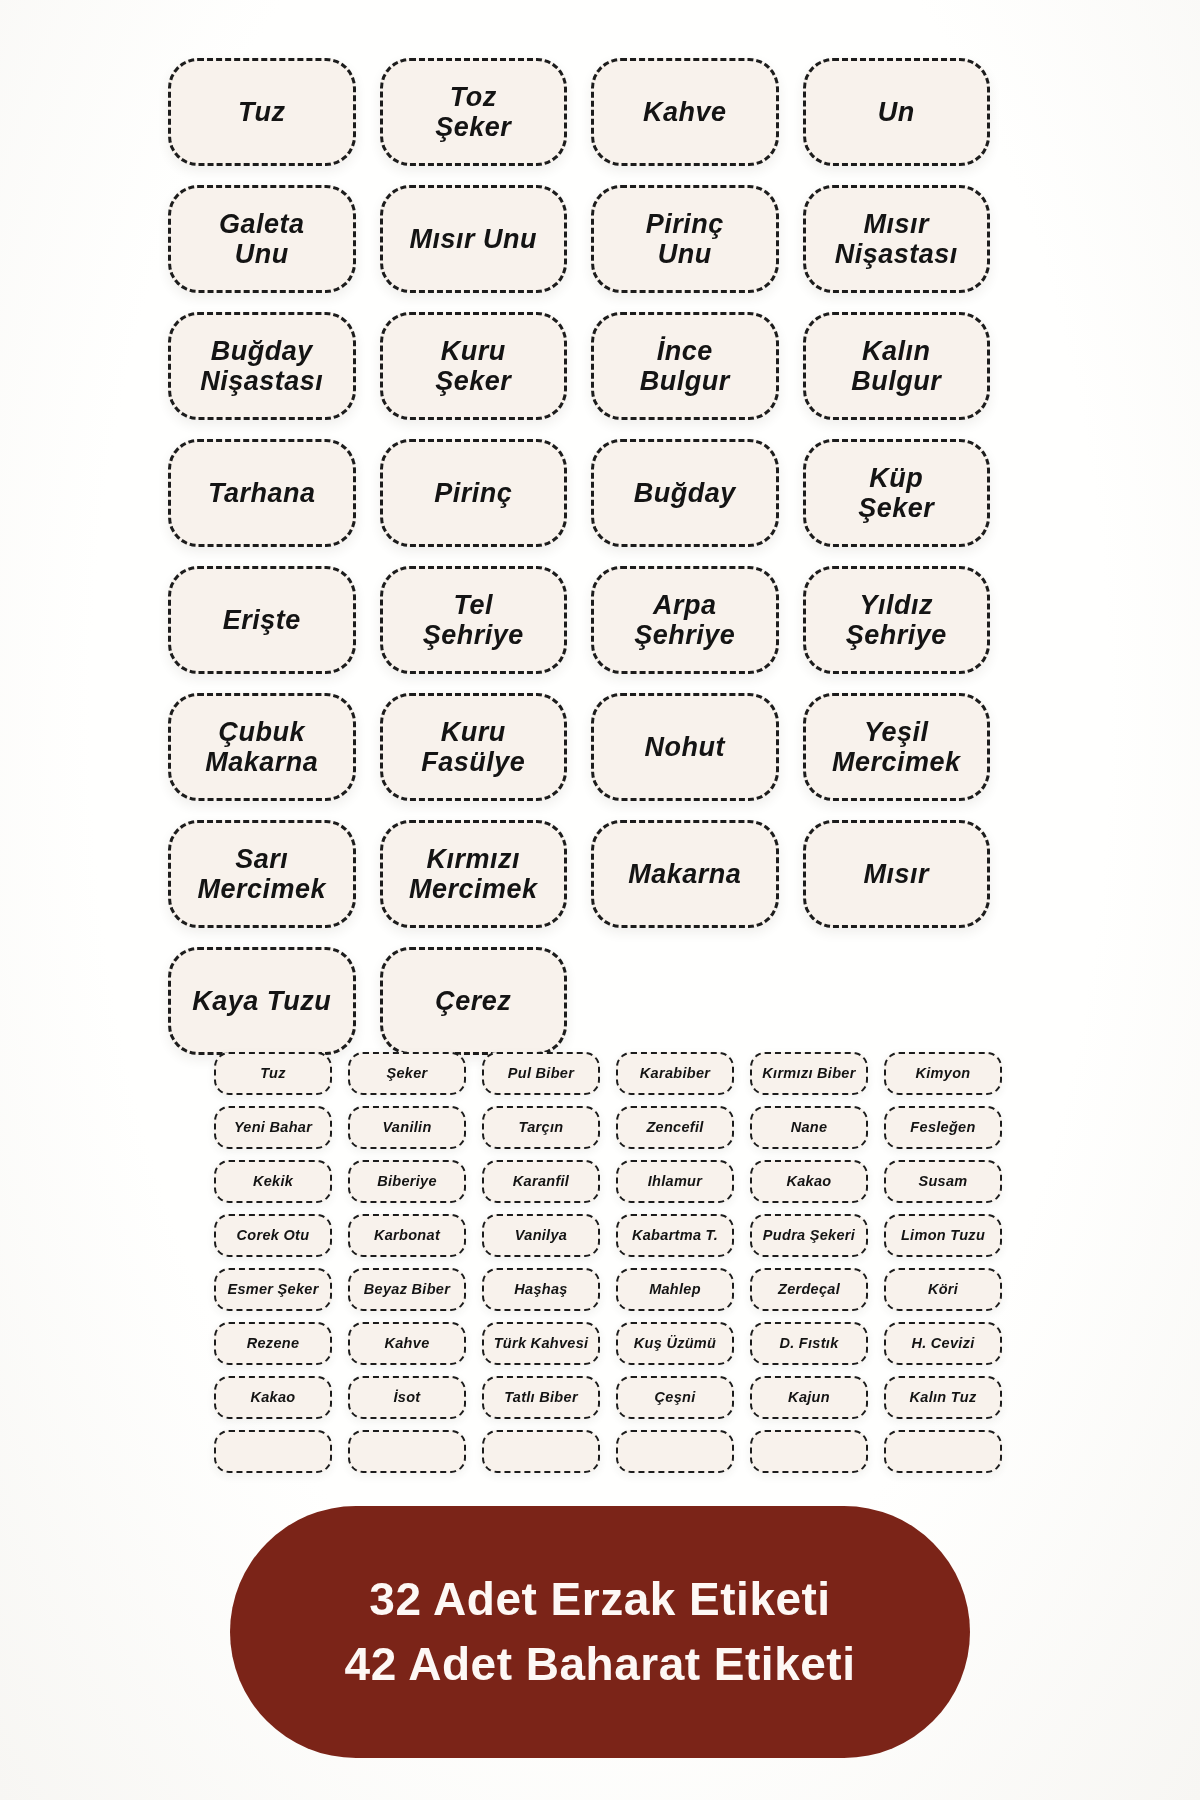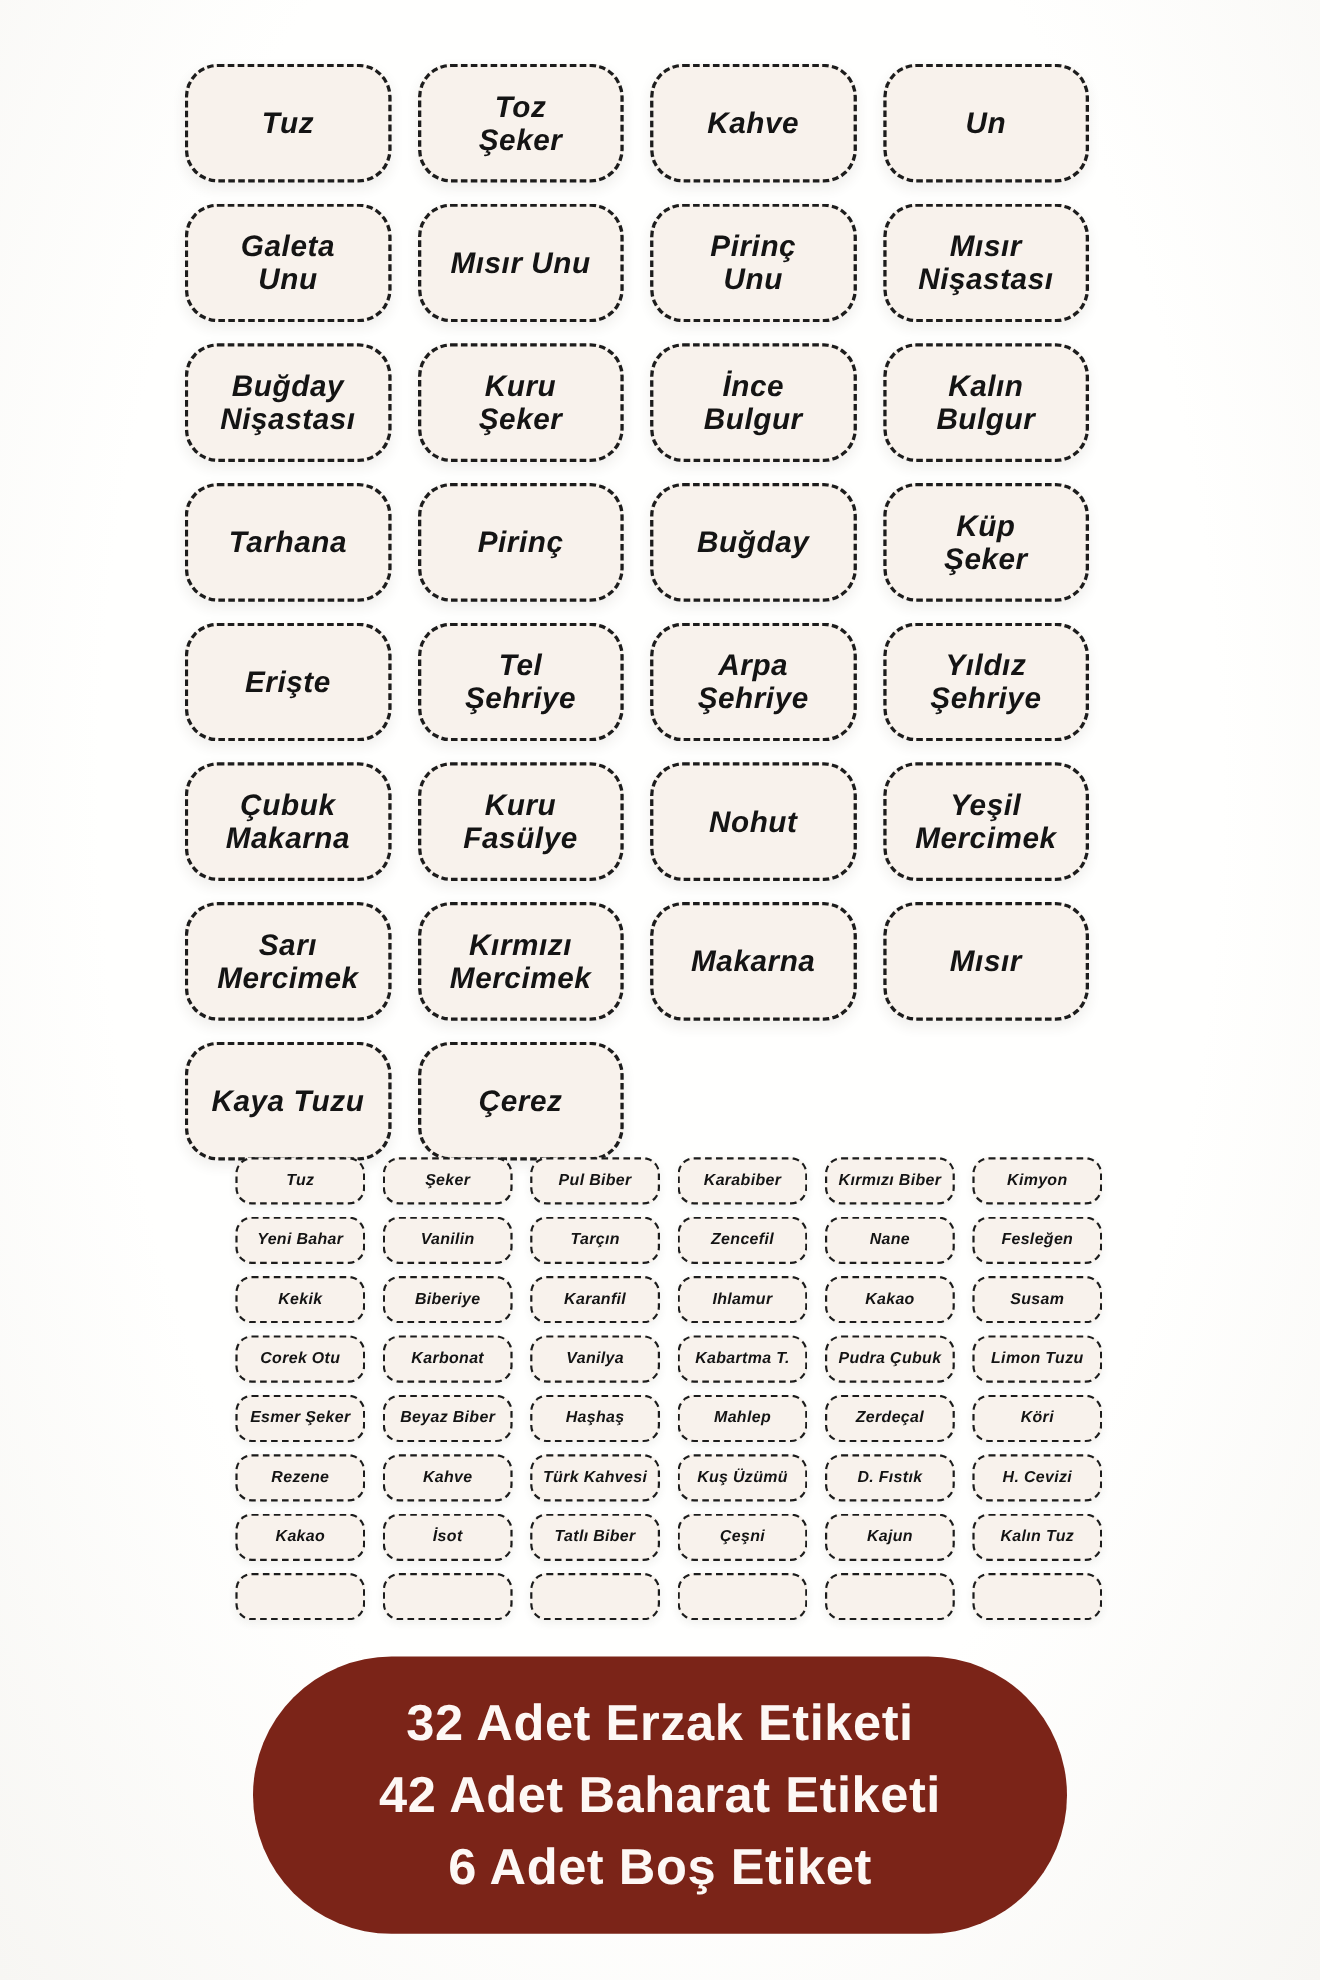--- a/index.html
+++ b/index.html
@@ -143,21 +143,21 @@
     <div class="small-label">Kekik</div>
     <div class="small-label">Biberiye</div>
     <div class="small-label">Karanfil</div>
     <div class="small-label">Ihlamur</div>
     <div class="small-label">Kakao</div>
     <div class="small-label">Susam</div>
     <div class="small-label">Corek Otu</div>
     <div class="small-label">Karbonat</div>
     <div class="small-label">Vanilya</div>
     <div class="small-label">Kabartma T.</div>
-    <div class="small-label">Pudra Çubuk</div>
+    <div class="small-label">Pudra Şekeri</div>
     <div class="small-label">Limon Tuzu</div>
     <div class="small-label">Esmer Şeker</div>
     <div class="small-label">Beyaz Biber</div>
     <div class="small-label">Haşhaş</div>
     <div class="small-label">Mahlep</div>
     <div class="small-label">Zerdeçal</div>
     <div class="small-label">Köri</div>
     <div class="small-label">Rezene</div>
     <div class="small-label">Kahve</div>
     <div class="small-label">Türk Kahvesi</div>
@@ -174,14 +174,13 @@
     <div class="small-label"></div>
     <div class="small-label"></div>
     <div class="small-label"></div>
     <div class="small-label"></div>
     <div class="small-label"></div>
   </div>
 
 <div class="banner">
   <div class="banner-line">32 Adet Erzak Etiketi</div>
   <div class="banner-line">42 Adet Baharat Etiketi</div>
-  <div class="banner-line">6 Adet Boş Etiket</div>
 </div>
 
 </body></html>

